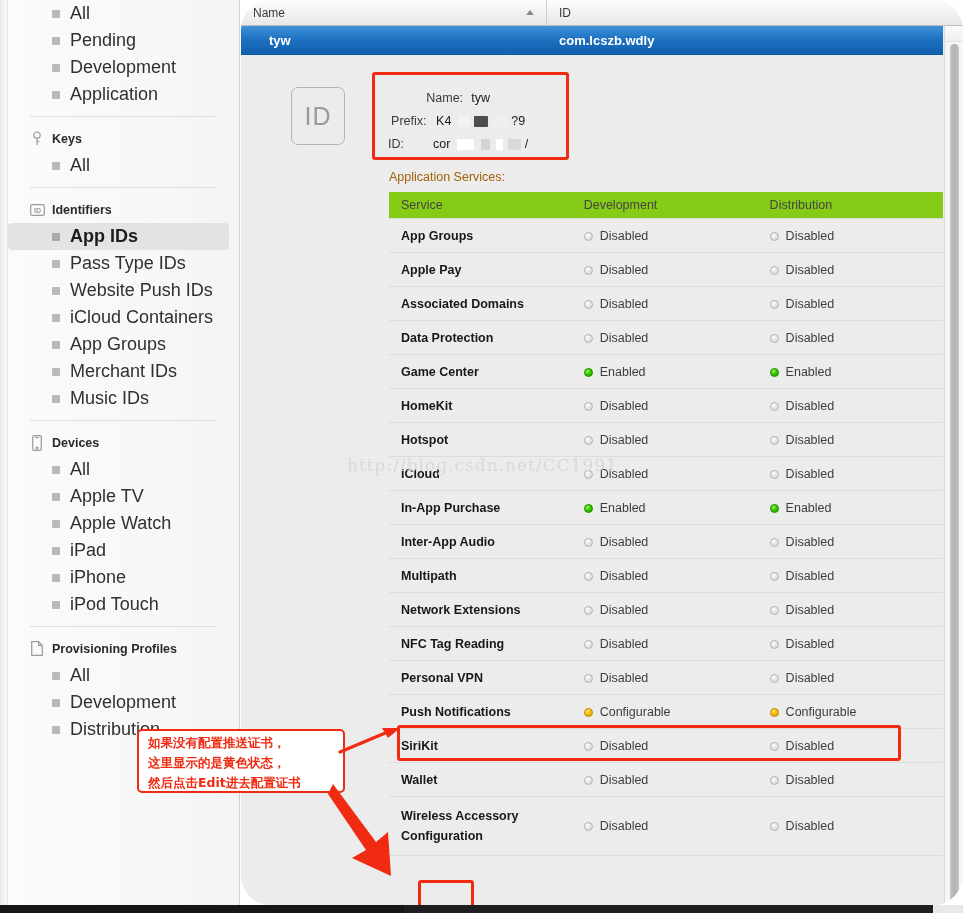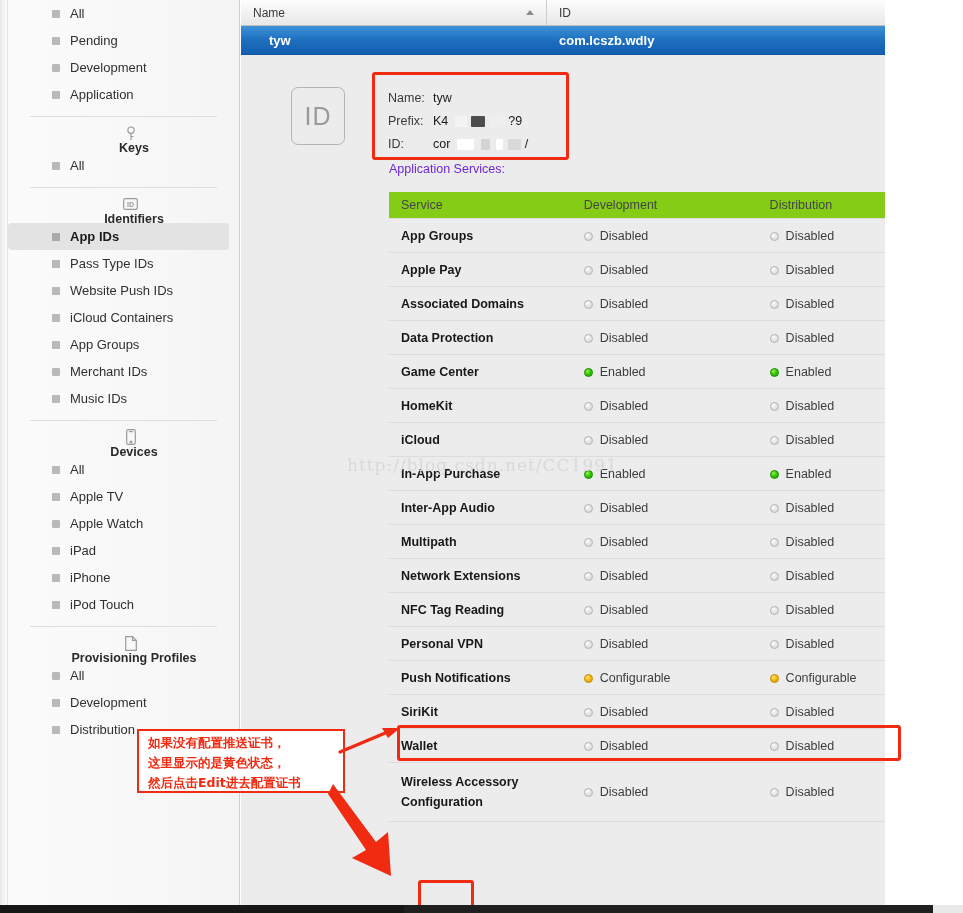--- a/index.html
+++ b/index.html
@@ -36,33 +36,32 @@
     height: 1px; background: #dedede;
     margin: 8px 22px 8px 22px;
   }
   .side-head {
     display: flex; align-items: center;
     height: 27px;
     padding-left: 21px;
     font-size: 12.5px;
     font-weight: bold;
     color: #2a2a2a;
-    flex-direction: column;
   }
   .side-head .hicon {
     width: 16px; height: 16px;
     margin-right: 7px;
     display: inline-flex; align-items: center; justify-content: center;
     flex: 0 0 16px;
   }
   .side-item {
     display: flex; align-items: center;
     height: 27px;
     padding-left: 44px;
-    font-size: 13px;
+    font-size: 18px;
     color: #30302f;
     cursor: default;
     text-align: right;
   }
   .side-item .bullet {
     width: 8px; height: 8px;
     background: #b9b9b9;
     border-radius: 1px;
     margin-right: 10px;
     flex: 0 0 8px;
@@ -72,23 +71,24 @@
     border-radius: 4px;
     margin: 0 10px 0 0;
     font-weight: bold;
     color: #1c1c1c;
   }
   .side-item.selected .bullet { background: #a9a9a9; }
 
   
   #main {
     position: absolute; left: 241px; top: 0;
-    width: 644px; height: 905px;
+    width: 722px; height: 905px;
     background: #ececec;
     overflow: hidden;
+    border-radius: 30px;
   }
 
   
   #list-header {
     position: absolute; left: 0; top: 0;
     width: 722px; height: 26px;
     background: linear-gradient(to bottom,#fdfdfd 0%,#f2f2f2 50%,#e8e8e8 100%);
     border-bottom: 1px solid #bfbfbf;
     display: flex;
     font-size: 12px; color: #3a3a3a;
@@ -157,33 +157,34 @@
     border-radius: 3px;
     background: transparent;
   }
   #summary-rows {
     position: absolute; left: 147px; top: 30px;
     font-size: 12.5px; color: #242424;
   }
   .srow {
     display: flex; align-items: center;
     height: 23px;
+    justify-content: center;
   }
   .slabel { width: 45px; color: #3a3a3a; }
   .sval { position: relative; color: #1a1a1a; }
   .redact {
     display: inline-block;
     vertical-align: -2px;
     border-radius: 1px;
   }
 
   
   #svc-title {
-    position: absolute; left: 148px; top: 106px;
-    font-size: 12.5px; color: #6d28d9;
+    position: absolute; left: 148px; top: 114px;
+    font-size: 12.5px; color: #a16207;
   }
   #svc-table {
     position: absolute; left: 148px; top: 136px;
     width: 554px;
     border-collapse: collapse;
     font-size: 12.5px;
   }
   #svc-table th {
     text-align: left;
     font-weight: normal;
@@ -256,21 +257,21 @@
     pointer-events: none;
   }
   #hl-push  { left: 397px; top: 725px; width: 504px; height: 36px; }
   #hl-edit  { left: 418px; top: 880px; width: 56px; height: 33px; }
 
   
   #annot {
     position: absolute; left: 137px; top: 729px;
     width: 208px; height: 64px;
     border: 2px solid #f02b12;
-    border-radius: 0;
+    border-radius: 5px;
     background: #ffffff;
     color: #f02b12;
     font-size: 12.5px;
     line-height: 20px;
     padding: 2px 0 0 9px;
     font-family: "DejaVu Sans", "Liberation Sans", sans-serif;
     font-weight: bold;
   }
   #annot div { white-space: nowrap; }
 
@@ -525,20 +526,25 @@
               <td class="svc">Game Center</td>
               <td class="st"><span class="dot enabled"></span><span>Enabled</span></td>
               <td class="st"><span class="dot enabled"></span><span>Enabled</span></td>
             </tr>
             <tr>
               <td class="svc">HomeKit</td>
               <td class="st"><span class="dot disabled"></span><span>Disabled</span></td>
               <td class="st"><span class="dot disabled"></span><span>Disabled</span></td>
             </tr>
             <tr>
+              <td class="svc">Hotspot</td>
+              <td class="st"><span class="dot disabled"></span><span>Disabled</span></td>
+              <td class="st"><span class="dot disabled"></span><span>Disabled</span></td>
+            </tr>
+            <tr>
               <td class="svc">iCloud</td>
               <td class="st"><span class="dot disabled"></span><span>Disabled</span></td>
               <td class="st"><span class="dot disabled"></span><span>Disabled</span></td>
             </tr>
             <tr>
               <td class="svc">In-App Purchase</td>
               <td class="st"><span class="dot enabled"></span><span>Enabled</span></td>
               <td class="st"><span class="dot enabled"></span><span>Enabled</span></td>
             </tr>
             <tr>

